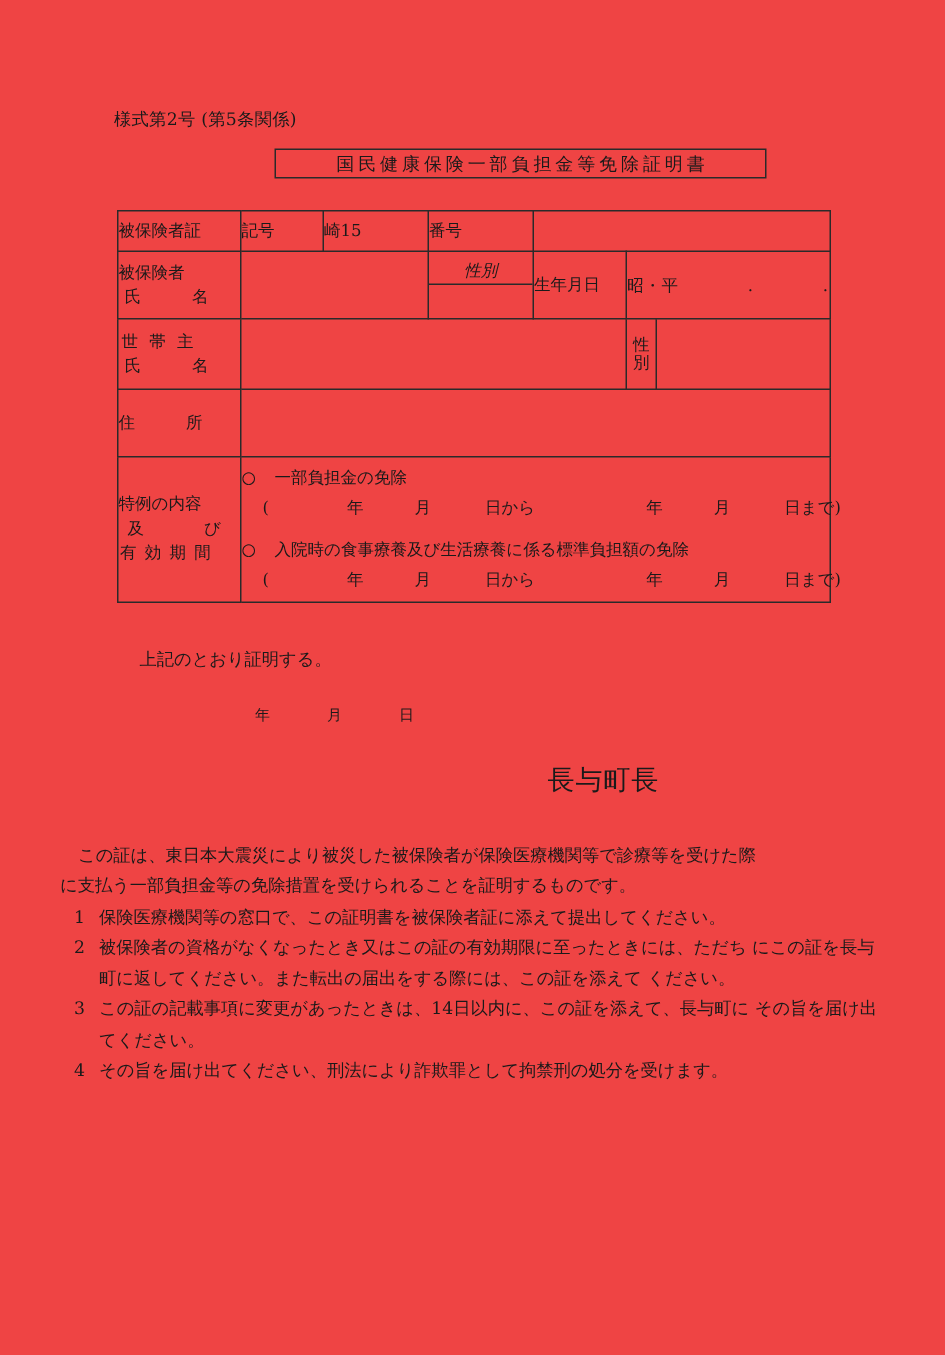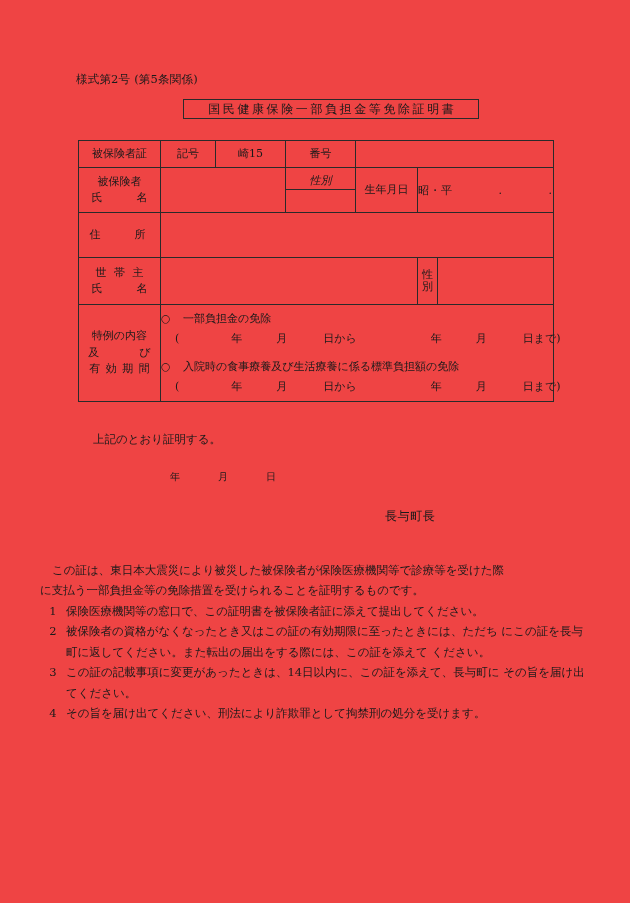--- a/index.html
+++ b/index.html
@@ -30,21 +30,21 @@
     font-size: 11.5px;
     letter-spacing: 0.2px;
     white-space: nowrap;
   }
 
   
   .title-box {
     position: absolute;
     left: 183px;
     top: 99px;
-    width: 296px;
+    width: 328px;
     height: 20px;
     border: 1px solid #2a2a2a;
     box-sizing: border-box;
     display: flex;
     align-items: center;
     justify-content: center;
   }
   .title-box .title-text {
     font-size: 12px;
     letter-spacing: 2.6px;
@@ -61,27 +61,26 @@
     border-collapse: collapse;
     table-layout: fixed;
   }
   .form-table td {
     border: 1px solid #2a2a2a;
     padding: 0;
     font-size: 11px;
     vertical-align: middle;
   }
   .lbl {
-    text-align: center;
+    text-align: left;
     white-space: nowrap;
     line-height: 1.45;
   }
   
   .stack {
-    text-align: center;
     line-height: 1.5;
     white-space: nowrap;
     margin-top: 37px;
   }
   .stack .l2 {
     letter-spacing: 4px;
     text-indent: 4px;
   }
   .stack .l-wide {
     letter-spacing: 4px;
@@ -165,24 +164,23 @@
     font-size: 10px;
     white-space: nowrap;
   }
   .date-line .g1 { display: inline-block; width: 38px; }
   .date-line .g2 { display: inline-block; width: 38px; }
 
   .issuer {
     position: absolute;
     left: 365px;
     top: 508px;
-    font-size: 12px;
+    font-size: 18px;
     letter-spacing: 0.6px;
     white-space: nowrap;
-    margin-left: 20px;
   }
 
   
   .notes {
     position: absolute;
     left: 40px;
     top: 560px;
     width: 552px;
     font-size: 11.5px;
     line-height: 1.78;
@@ -254,37 +252,37 @@
         </tbody>
             </table>
       </td>
       <td class="lbl">生年月日</td>
       <td class="dob-cell" colspan="2">
         <span>昭・平</span><span class="dot1"></span><span>.</span><span class="dot2"></span><span>.</span>
       </td>
     </tr>
 
     <tr>
-      <td class="lbl stack" style="height:44px">
-        <span class="l2">住　　所</span>
-      </td>
-      <td colspan="7"></td>
-    </tr>
-
-    <tr>
       <td class="stack" style="height:46px">
         <div class="l-wide" style="letter-spacing:2px;text-indent:2px">世 帯 主</div>
         <div class="l2">氏　　名</div>
       </td>
       <td colspan="5"></td>
       <td class="vert">
         <div>性</div>
         <div>別</div>
       </td>
       <td></td>
+    </tr>
+
+    <tr>
+      <td class="lbl stack" style="height:44px">
+        <span class="l2">住　　所</span>
+      </td>
+      <td colspan="7"></td>
     </tr>
 
     <tr>
       <td class="stack" style="height:96px">
         <div>特例の内容</div>
         <div style="letter-spacing:6px;text-indent:6px">及　　び</div>
         <div style="letter-spacing:1px;text-indent:1px">有 効 期 間</div>
       </td>
       <td class="tokurei" colspan="7">
 

